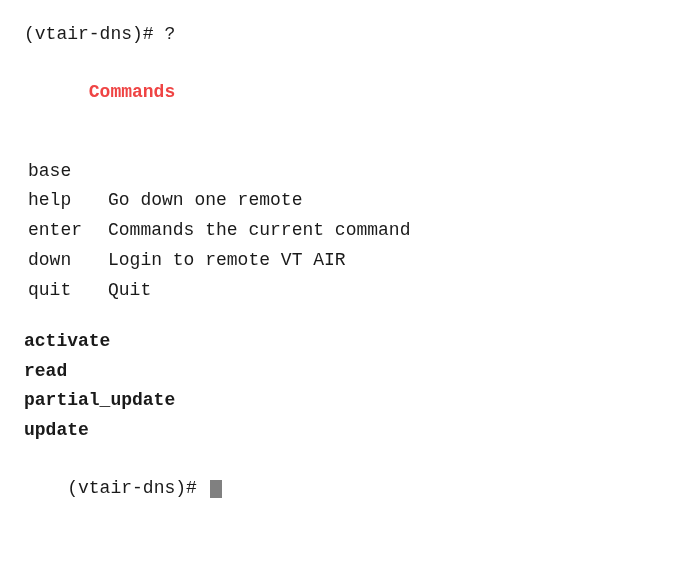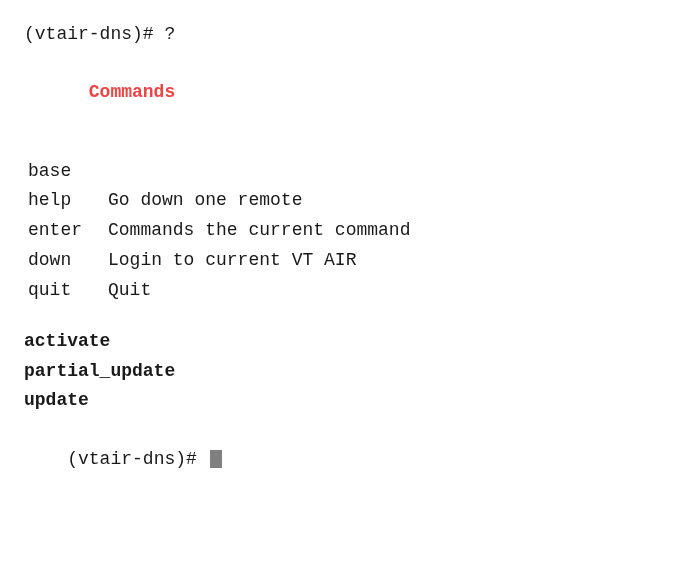--- a/index.html
+++ b/index.html
@@ -88,30 +88,31 @@
       <div class="cmd-row">
         <span class="cmd-name">help</span>
         <span class="cmd-desc">Go down one remote</span>
       </div>
       <div class="cmd-row">
         <span class="cmd-name">enter</span>
         <span class="cmd-desc">Commands the current command</span>
       </div>
       <div class="cmd-row">
         <span class="cmd-name">down</span>
-        <span class="cmd-desc">Login to current VT AIR</span>
+        <span class="cmd-desc">Login to remote VT AIR</span>
       </div>
       <div class="cmd-row">
         <span class="cmd-name">quit</span>
         <span class="cmd-desc">Quit</span>
       </div>
     </div>
   <div class="spacer"></div>
   <div class="bold-commands-section">
 
   <div class="bold-cmd">activate</div>
+      <div class="bold-cmd">read</div>
       <div class="bold-cmd">partial_update</div>
       <div class="bold-cmd">update</div>
     </div>
   <div class="line">
     <span>(vtair-dns)# </span><span class="cursor"></span>
   </div>
 </div>
 
 </body></html>

